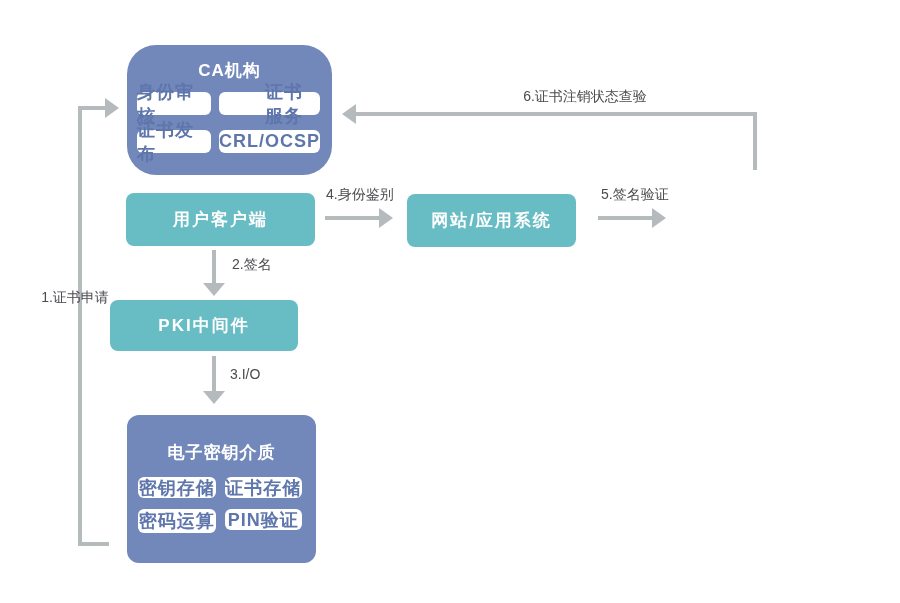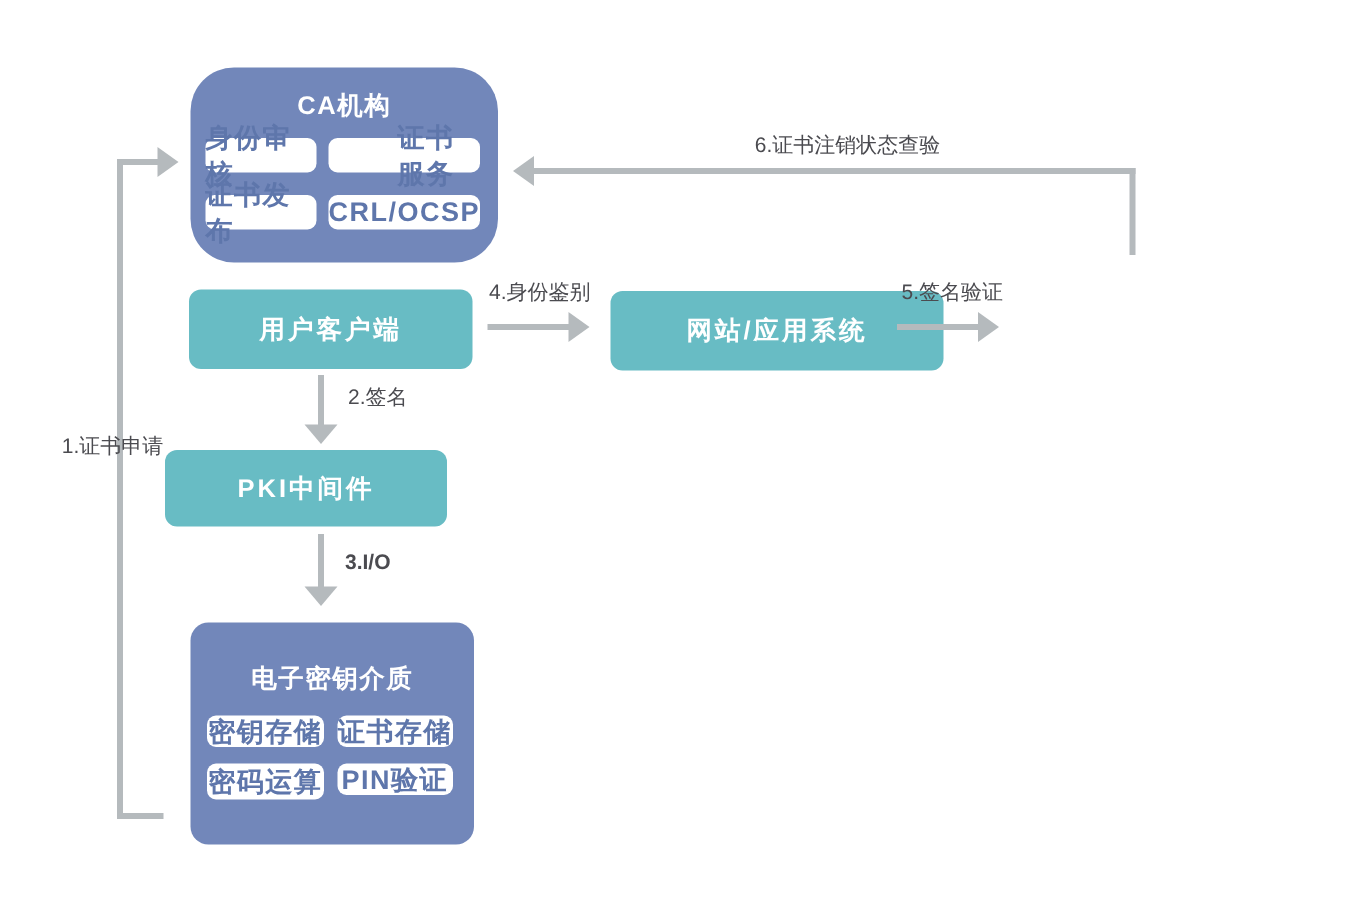--- a/index.html
+++ b/index.html
@@ -56,21 +56,21 @@
     <div class="pill-grid" style="left:10px;right:12px;top:47px;gap:15px 8px;">
       <div class="pill" style="height:23px;">身份审核</div>
       <div class="pill" style="height:23px;padding-left:46px;">证书服务</div>
       <div class="pill" style="height:23px;">证书发布</div>
       <div class="pill" style="height:23px;">CRL/OCSP</div>
     </div>
   </div>
 
   <div class="box-teal" style="left:126px;top:193px;width:189px;height:53px;">用户客户端</div>
 
-  <div class="box-teal" style="left:407px;top:194px;width:222px;height:53px;">网站/应用系统</div>
+  <div class="box-teal" style="left:407px;top:194px;width:169px;height:53px;">网站/应用系统</div>
 
 
   <div class="box-teal" style="left:110px;top:300px;width:188px;height:51px;">PKI中间件</div>
 
   <div class="box-blue" style="left:127px;top:415px;width:189px;height:148px;">
     <div class="box-title" style="top:26px;">电子密钥介质</div>
     <div class="pill-grid" style="left:11px;right:14px;top:62px;gap:11px 9px;">
       <div class="pill" style="height:21px;">密钥存储</div>
       <div class="pill" style="height:21px;font-family:Liberation Serif, serif;">证书存储</div>
       <div class="pill" style="height:24px;">密码运算</div>
@@ -83,28 +83,28 @@
   <div class="line" style="left:78px;top:106px;width:28px;height:4px;"></div>
   <div class="ah ah-right" style="left:105px;top:98px;"></div>
   <div class="edge-label tc" style="left:38px;top:289px;width:74px;">1.证书申请</div>
 
   <div class="line" style="left:212px;top:250px;width:4px;height:34px;"></div>
   <div class="ah ah-down" style="left:203px;top:283px;"></div>
   <div class="edge-label" style="left:232px;top:256px;">2.签名</div>
 
   <div class="line" style="left:212px;top:356px;width:4px;height:36px;"></div>
   <div class="ah ah-down" style="left:203px;top:391px;"></div>
-  <div class="edge-label" style="left:230px;top:366px;font-weight:bold;">3.I/O</div>
+  <div class="edge-label" style="left:230px;top:366px;">3.I/O</div>
 
   <div class="line" style="left:325px;top:216px;width:55px;height:4px;"></div>
   <div class="ah ah-right" style="left:379px;top:208px;"></div>
   <div class="edge-label" style="left:326px;top:186px;">4.身份鉴别</div>
 
   <div class="line" style="left:598px;top:216px;width:55px;height:4px;"></div>
   <div class="ah ah-right" style="left:652px;top:208px;"></div>
   <div class="edge-label" style="left:601px;top:186px;">5.签名验证</div>
 
   <div class="line" style="left:753px;top:112px;width:4px;height:58px;"></div>
   <div class="line" style="left:356px;top:112px;width:401px;height:4px;"></div>
   <div class="ah ah-left" style="left:342px;top:104px;"></div>
-  <div class="edge-label tc" style="left:475px;top:88px;width:180px;">6.证书注销状态查验</div>
+  <div class="edge-label tc" style="left:495px;top:88px;width:180px;">6.证书注销状态查验</div>
 
 </div>
 
 </body></html>

